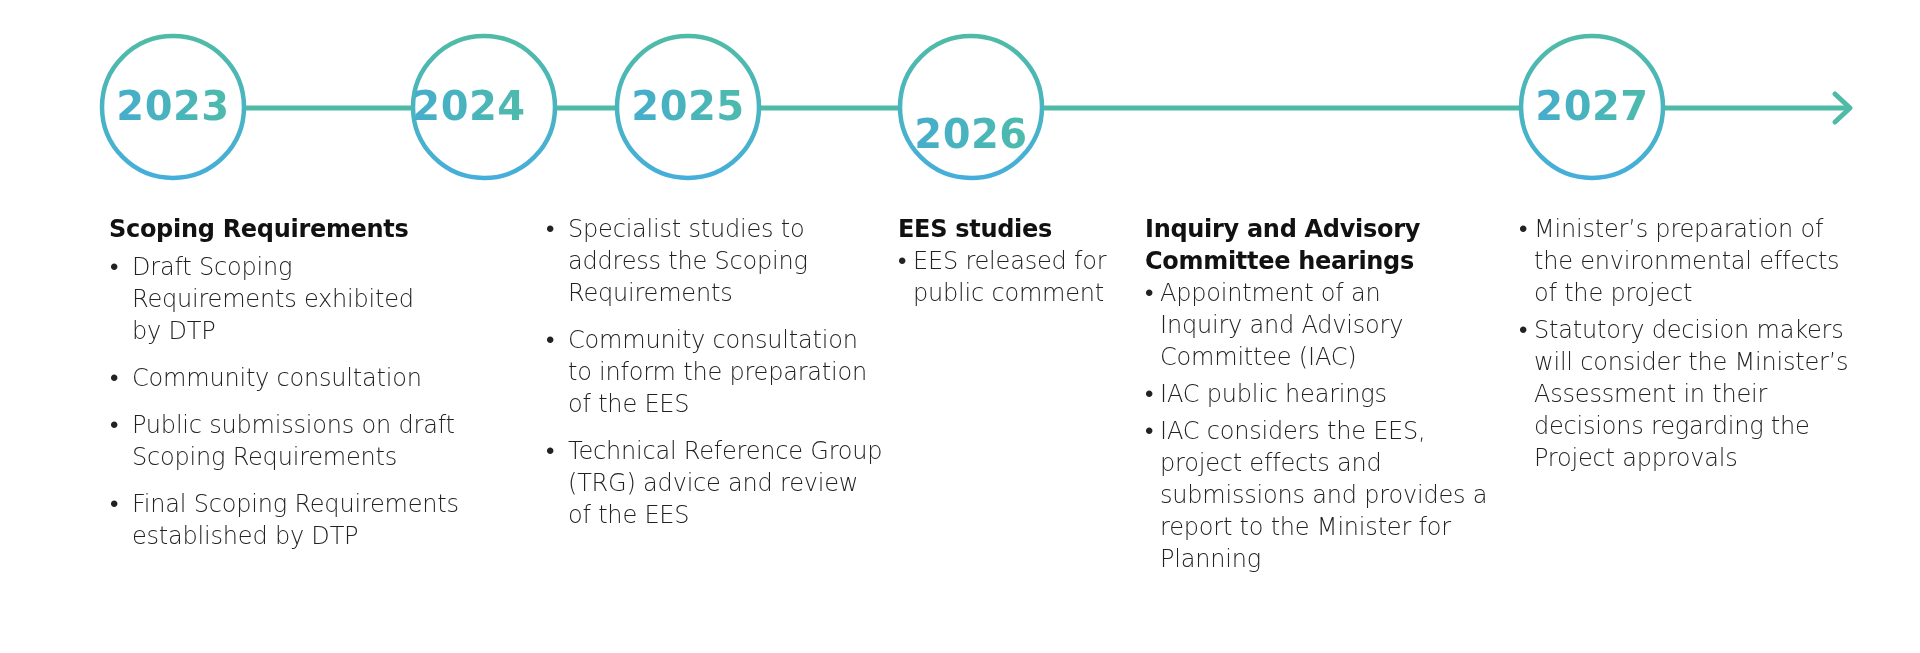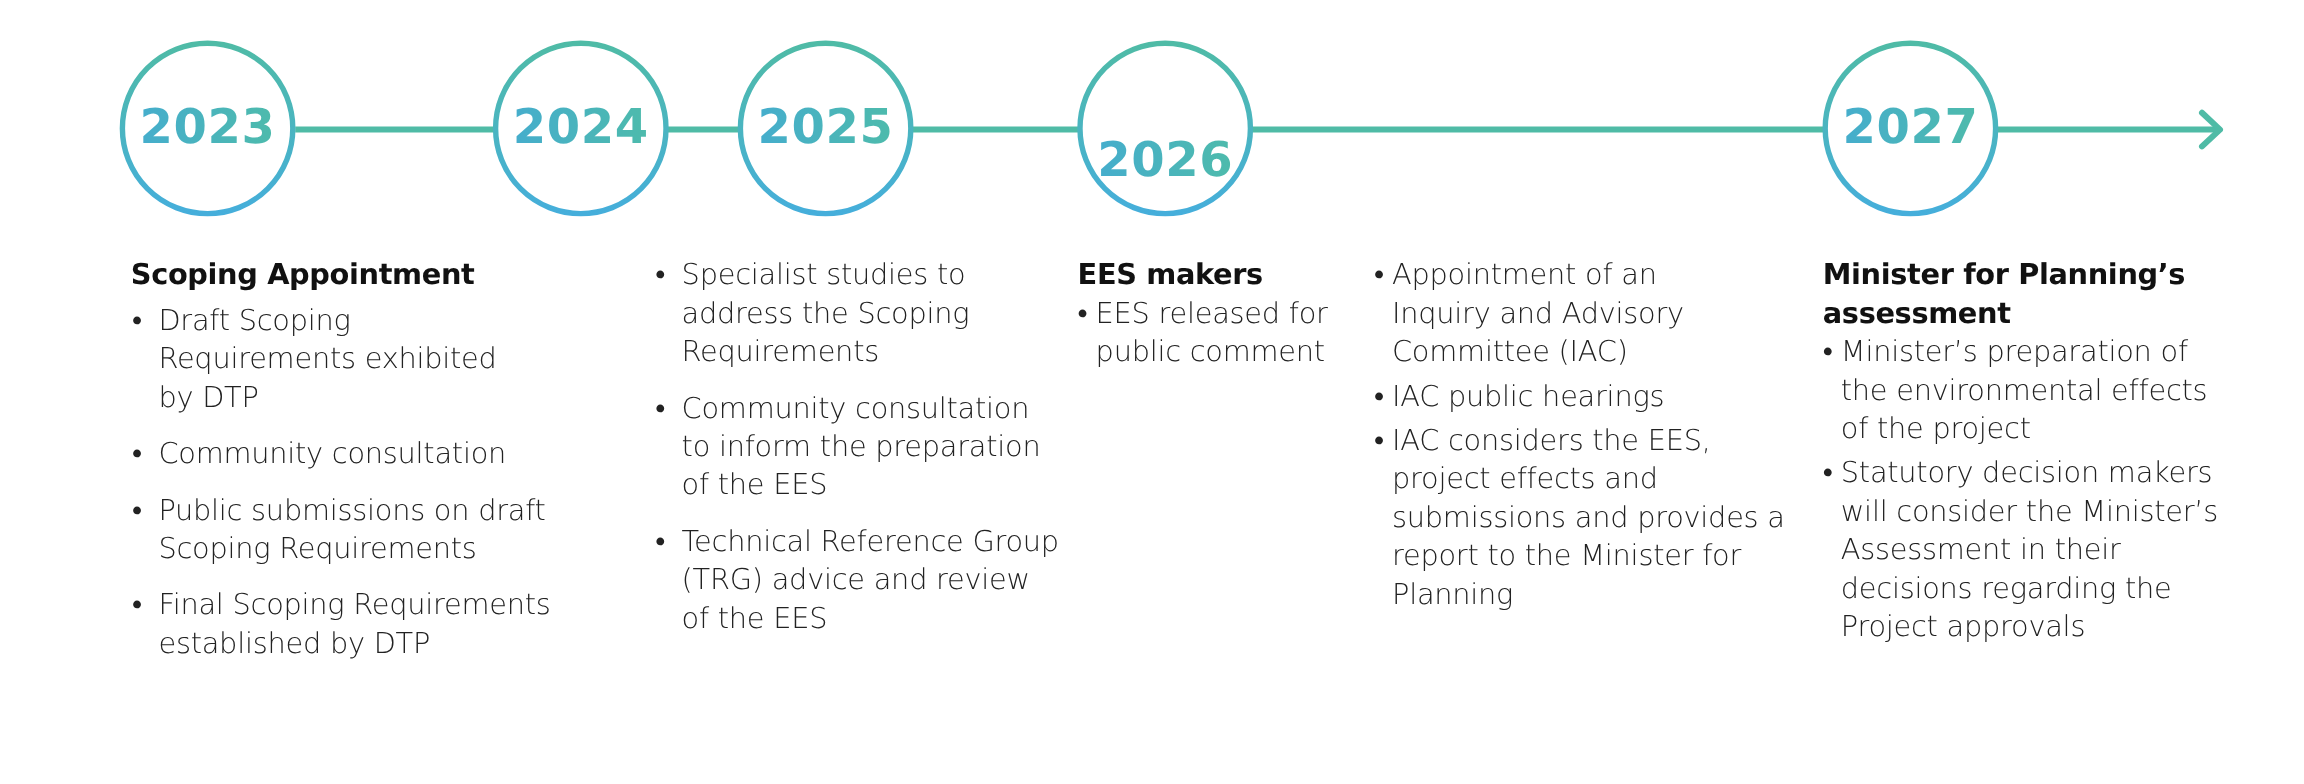--- a/index.html
+++ b/index.html
@@ -96,28 +96,28 @@
   <polyline points="1835,94 1850,108 1835,122" fill="none" stroke="#4fbba6" stroke-width="5" stroke-linecap="round" stroke-linejoin="round"></polyline>
 
   <circle cx="173" cy="107" r="71" fill="#ffffff" stroke="url(#circleGrad)" stroke-width="4.5"></circle>
   <circle cx="484" cy="107" r="71" fill="#ffffff" stroke="url(#circleGrad)" stroke-width="4.5"></circle>
   <circle cx="688" cy="107" r="71" fill="#ffffff" stroke="url(#circleGrad)" stroke-width="4.5"></circle>
   <circle cx="971" cy="107" r="71" fill="#ffffff" stroke="url(#circleGrad)" stroke-width="4.5"></circle>
   <circle cx="1592" cy="107" r="71" fill="#ffffff" stroke="url(#circleGrad)" stroke-width="4.5"></circle>
 </svg>
 
 <div class="year-label" style="left:98px; top:86px;">2023</div>
-<div class="year-label" style="left:409px; top:86px;text-decoration:underline;">2024</div>
+<div class="year-label" style="left:394px; top:86px;text-decoration:underline;">2024</div>
 <div class="year-label" style="left:613px; top:86px;">2025</div>
 <div class="year-label" style="left:896px; top:86px;margin-top:28px;">2026</div>
 <div class="year-label" style="left:1517px; top:86px;">2027</div>
 
 <div class="column wide" style="left:109px; width:420px;">
   <div class="col-title">
-    <div>Scoping Appointment</div>
+    <div>Scoping Requirements</div>
   </div>
   <ul class="bullets" style="width:400px;">
     <li class="bullet-item" style="width:300px;">
       <span class="dot">•</span>
       <span class="txt">Draft Scoping Requirements exhibited by DTP</span>
     </li>
     <li class="bullet-item">
       <span class="dot">•</span>
       <span class="txt">Community consultation</span>
     </li>
@@ -144,52 +144,52 @@
     </li>
     <li class="bullet-item" style="width:320px;">
       <span class="dot">•</span>
       <span class="txt">Technical Reference Group (TRG) advice and review of the EES</span>
     </li>
   </ul>
 </div>
 
 <div class="column tight" style="left:898px; width:220px;">
   <div class="col-title" style="margin-bottom:0;">
-    <div>EES makers</div>
+    <div>EES studies</div>
   </div>
   <ul class="bullets">
     <li class="bullet-item" style="width:195px;">
       <span class="dot">•</span>
       <span class="txt">EES released for public comment</span>
     </li>
   </ul>
 </div>
 
 <div class="column tight" style="left:1145px; width:340px;">
+  <div class="col-title" style="margin-bottom:0;">
+    <div>Inquiry and Advisory</div>
+    <div>Committee hearings</div>
+  </div>
   <ul class="bullets">
     <li class="bullet-item" style="width:300px;">
       <span class="dot">•</span>
       <span class="txt">Appointment of an Inquiry and Advisory Committee (IAC)</span>
     </li>
     <li class="bullet-item" style="width:330px;">
       <span class="dot">•</span>
       <span class="txt">IAC public hearings</span>
     </li>
     <li class="bullet-item" style="width:335px;">
       <span class="dot">•</span>
       <span class="txt">IAC considers the EES, project effects and submissions and provides a report to the Minister for Planning</span>
     </li>
   </ul>
 </div>
 
 <div class="column tight" style="left:1519px; width:360px;">
-  <div class="col-title" style="margin-bottom:0;">
-    <div>Minister for Planning’s</div>
-    <div>assessment</div>
-  </div>
   <ul class="bullets">
     <li class="bullet-item" style="width:320px;">
       <span class="dot">•</span>
       <span class="txt">Minister’s preparation of the environmental effects of the project</span>
     </li>
     <li class="bullet-item" style="width:335px;">
       <span class="dot">•</span>
       <span class="txt">Statutory decision makers will consider the Minister’s Assessment in their decisions regarding the Project approvals</span>
     </li>
   </ul>

